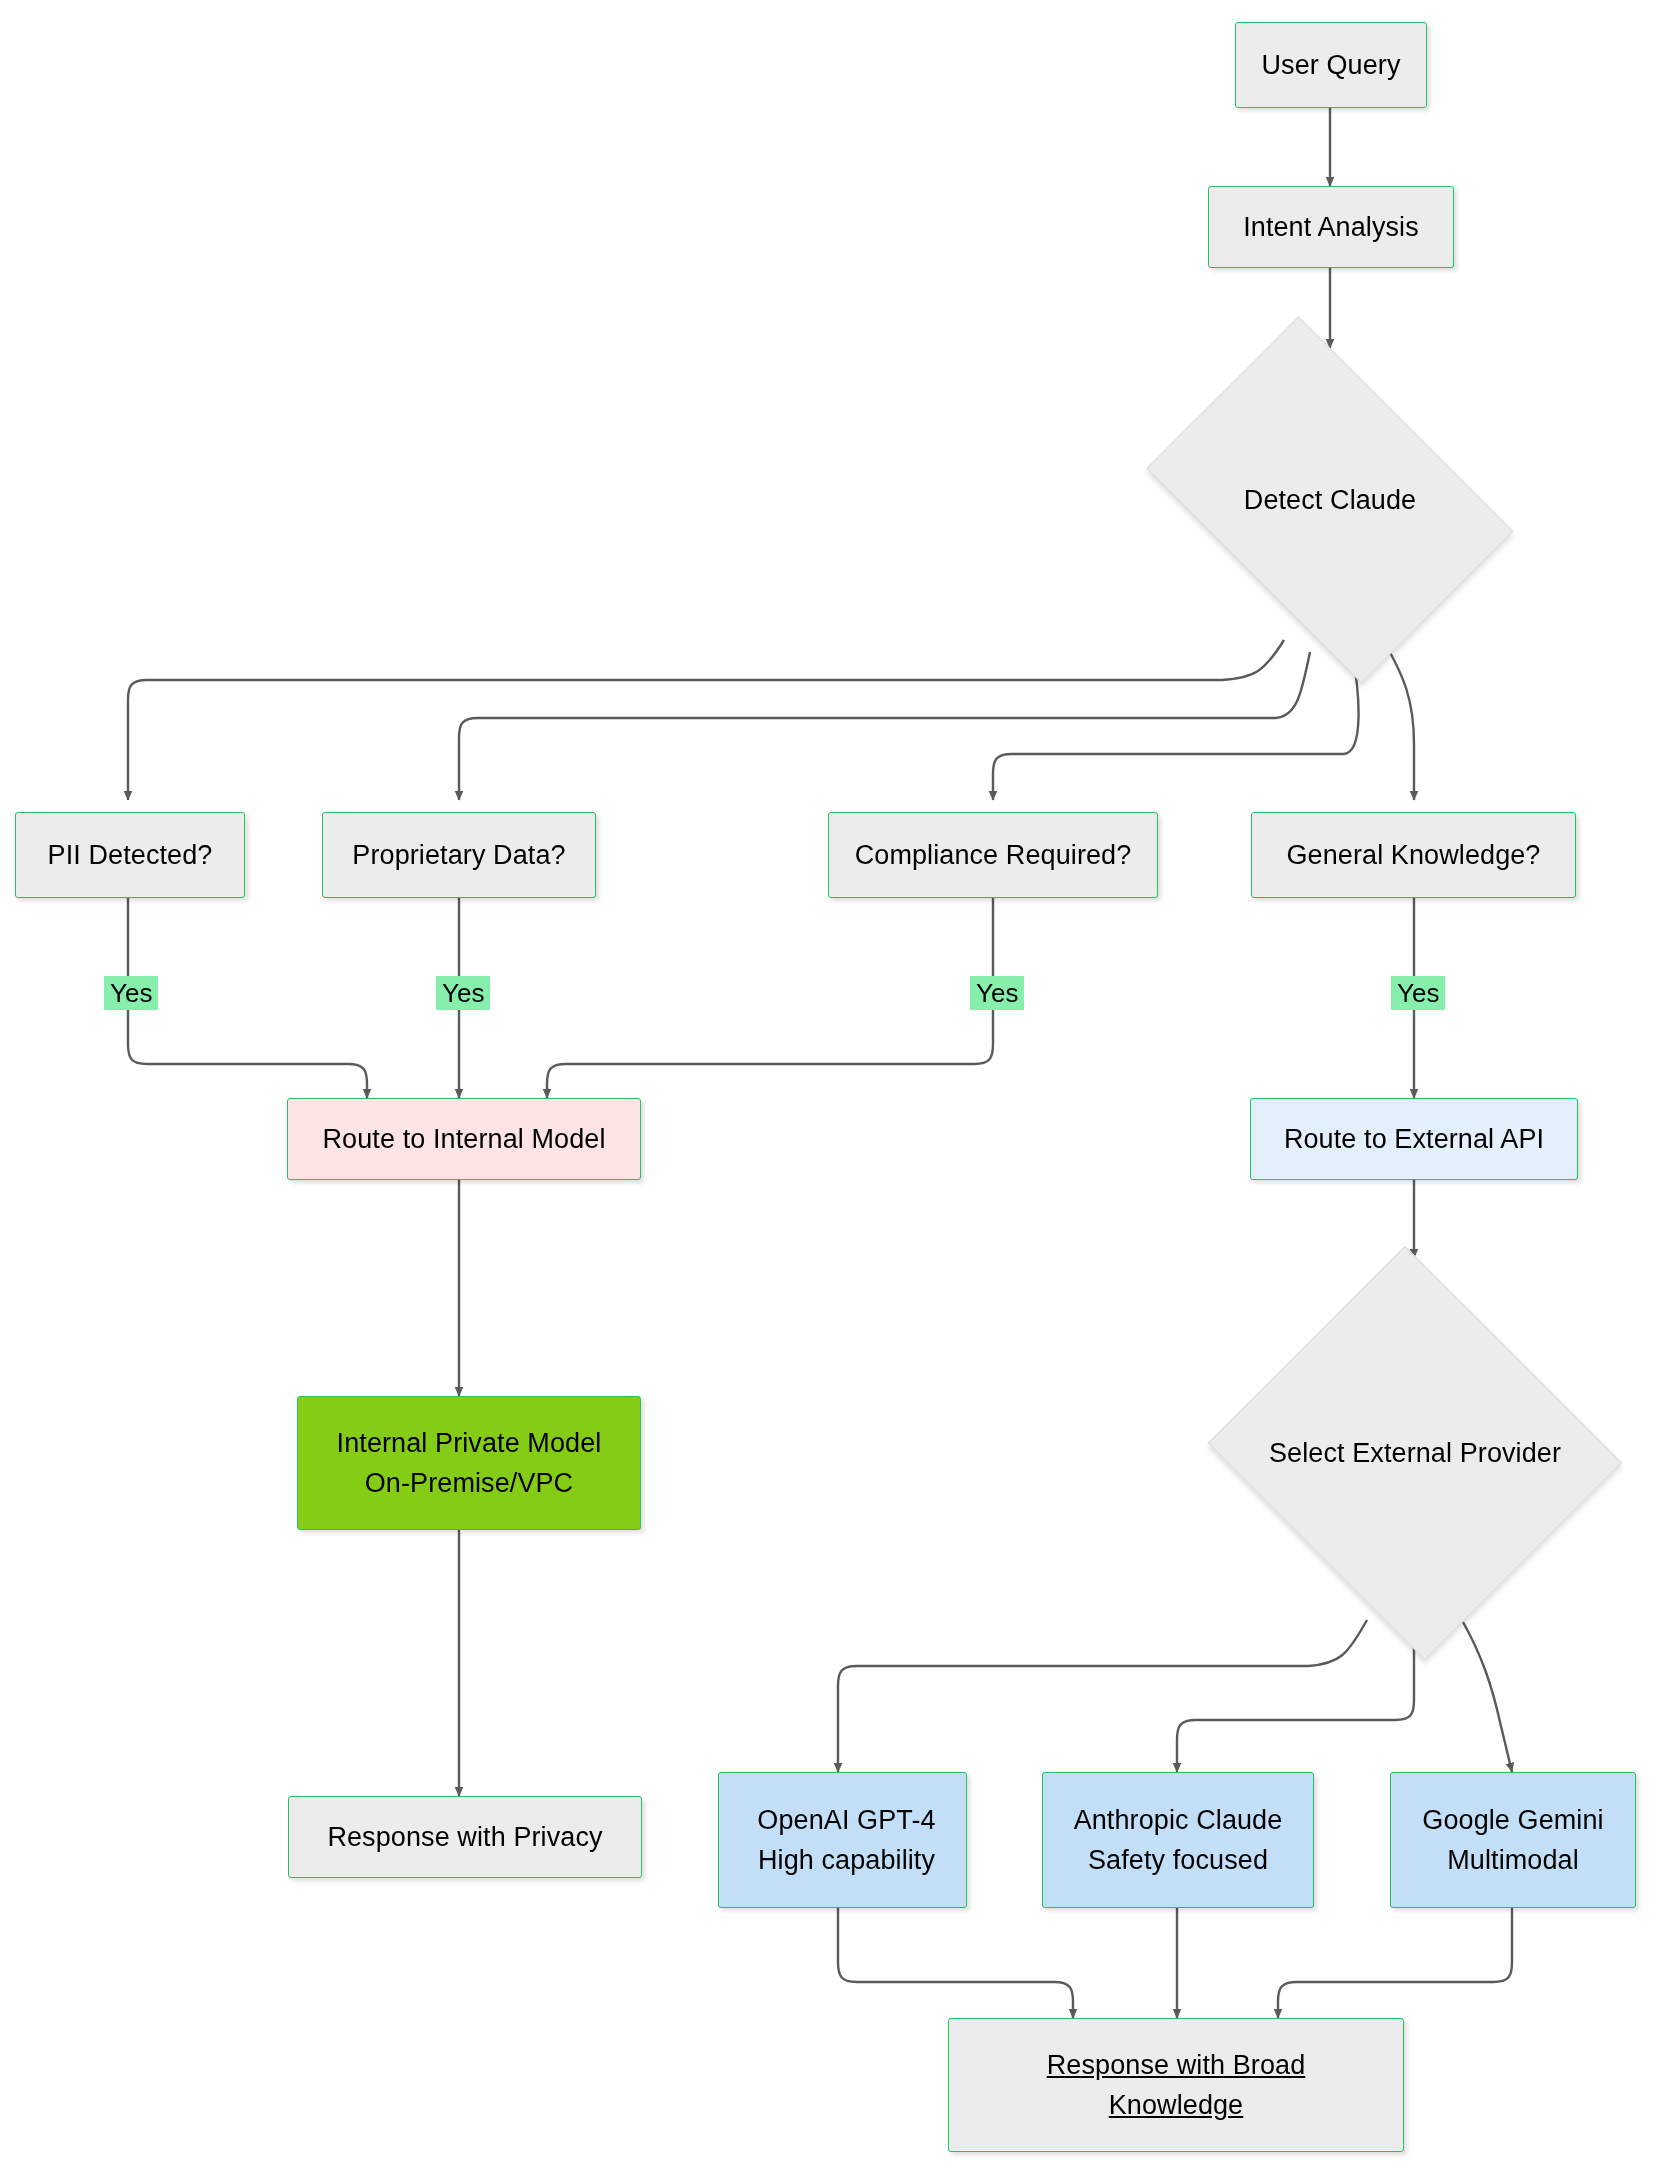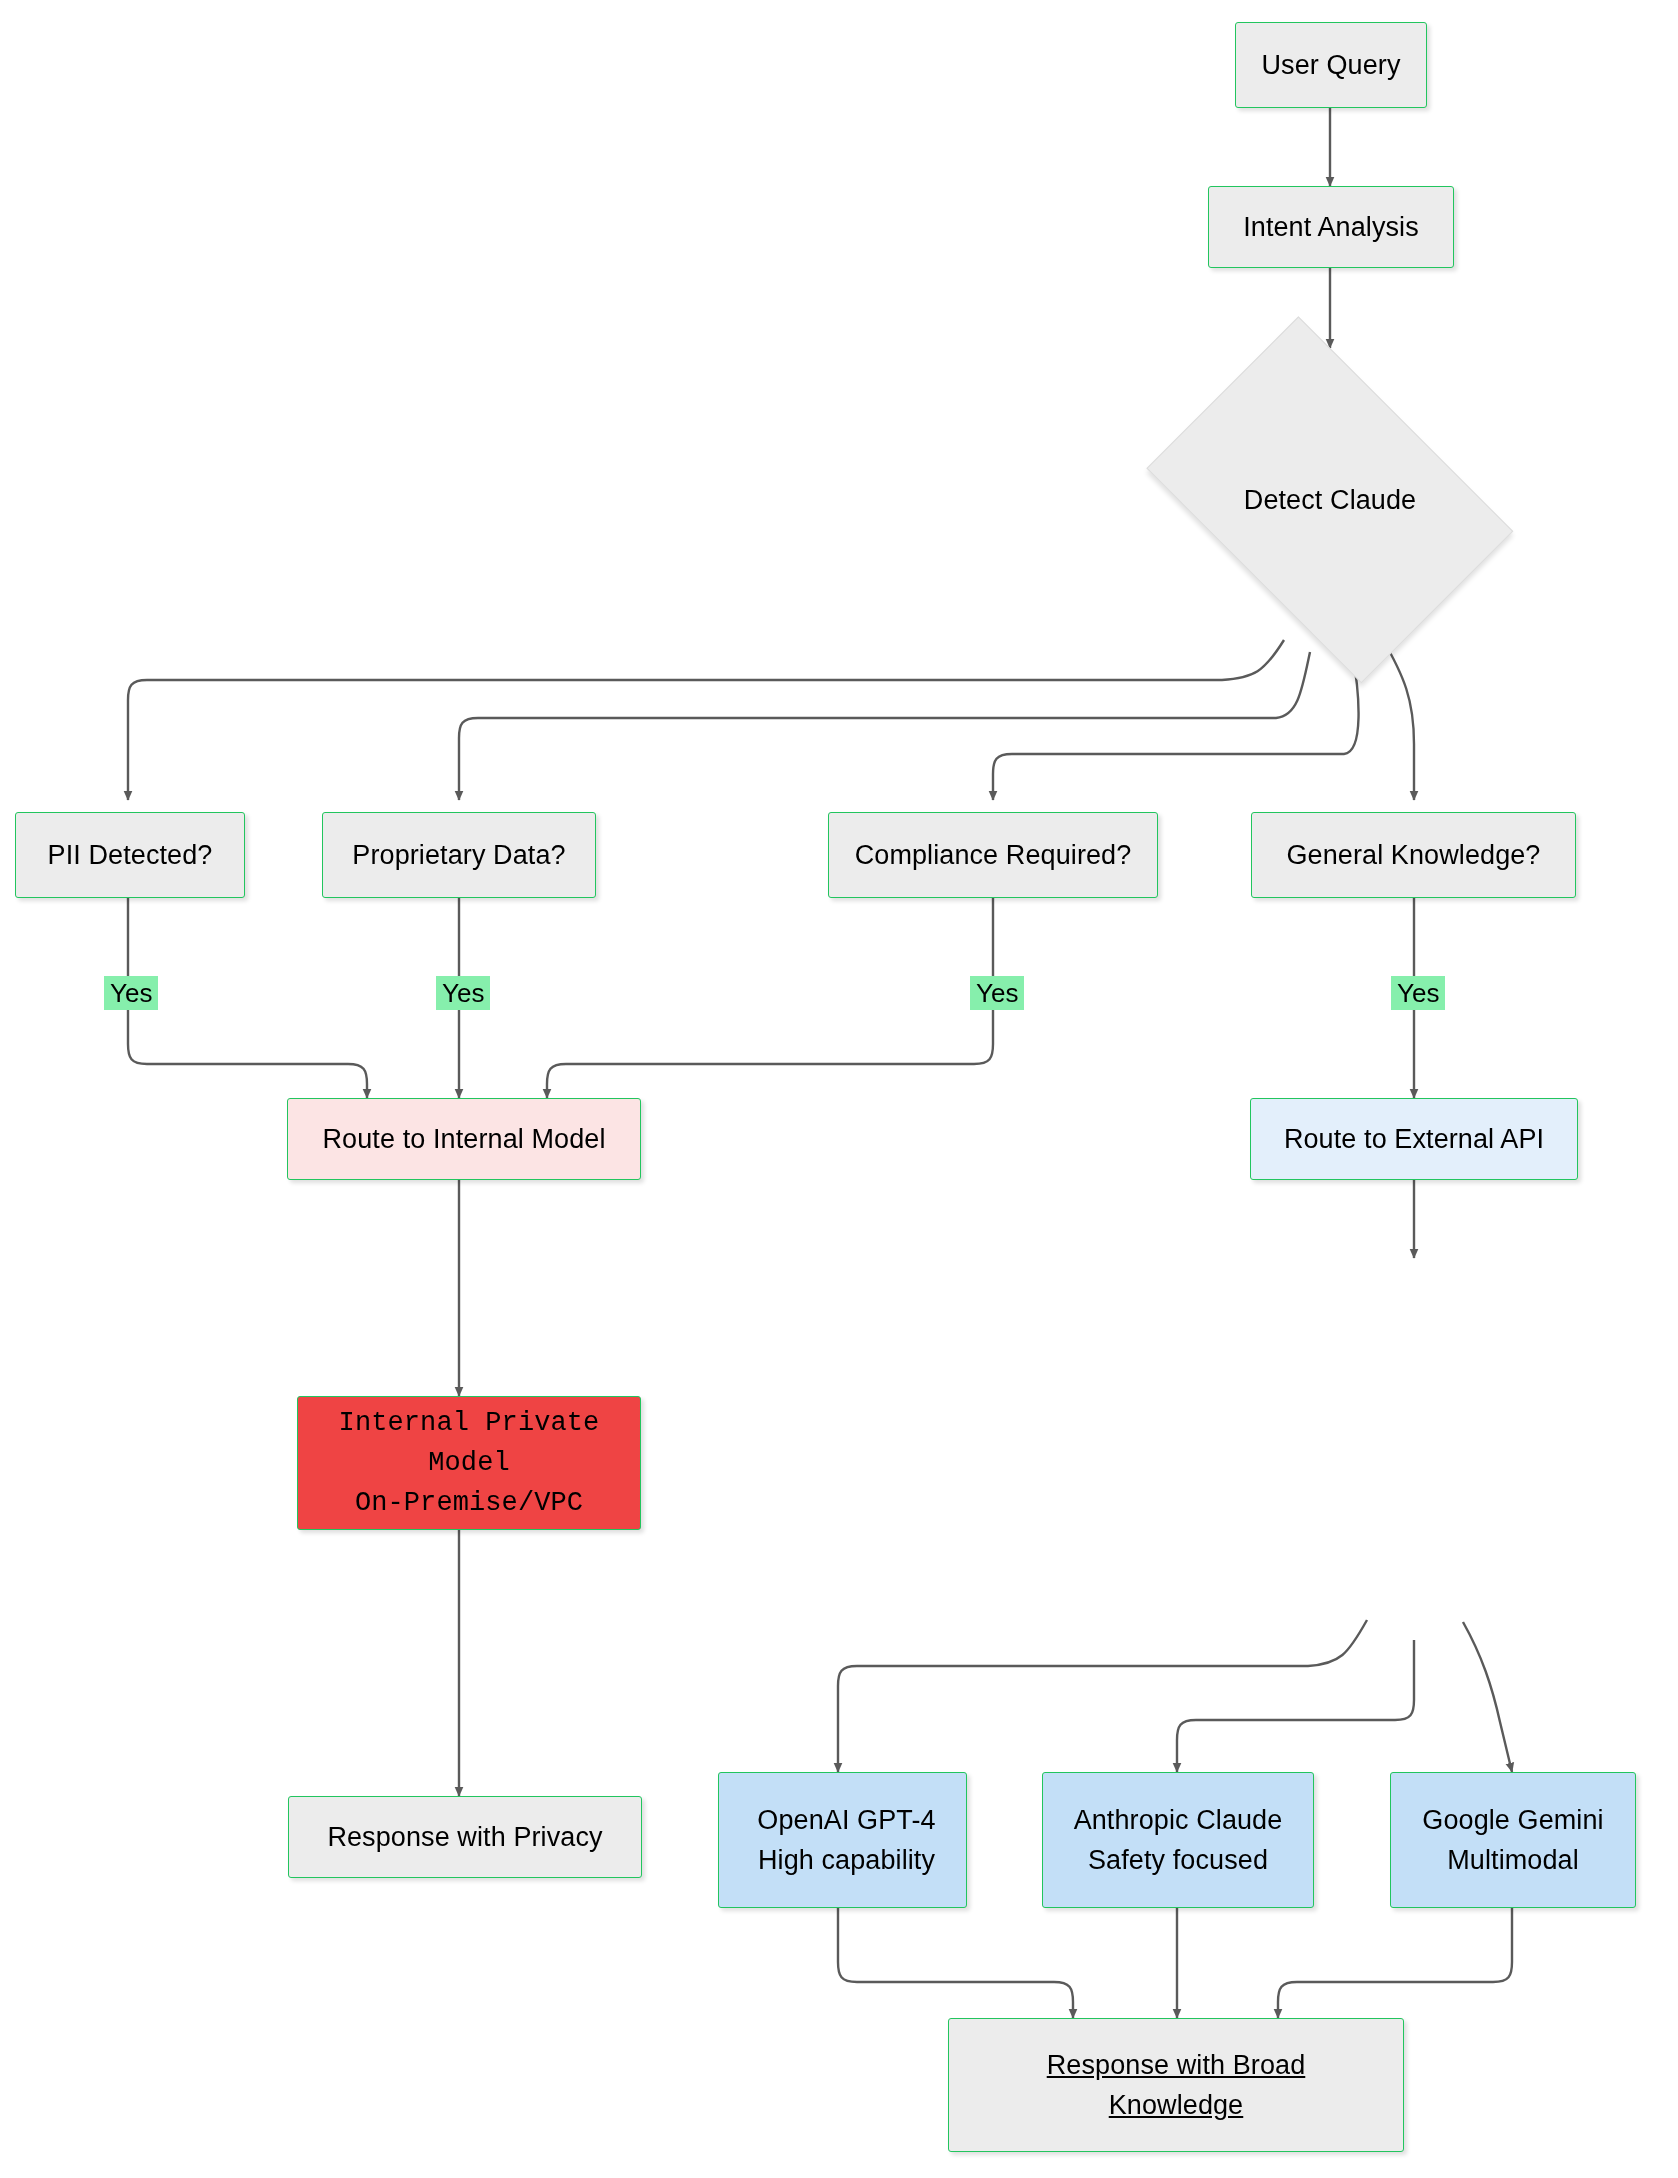--- a/index.html
+++ b/index.html
@@ -41,21 +41,21 @@
     line-height: 40px;
     letter-spacing: 0.1px;
   }
   .node.rect {
     border: 1px solid #22c55e;
     border-radius: 3px;
     box-shadow: 3px 3px 4px rgba(0,0,0,0.13);
   }
   .fill-grey  { background: #ececec; border-color: #dcdcdc; }
   .fill-pink-soft { background: #fce4e4; border-color: #f0d6d6; }
-  .fill-pink  { background: #ef4444; border-color: #f0bcbc; font-family: Liberation Mono, monospace; }
+  .fill-pink  { background: #84cc16; border-color: #f0bcbc; }
   .fill-blue-soft { background: #e3effb; border-color: #d5e3f2; }
   .fill-blue  { background: #c3dff7; border-color: #b7d4ef; }
 
   .node .label { display: block; width: 100%; }
   .node .label .ln { display: block; }
 
   
   .node.diamond {
     background: transparent;
     border: none;
@@ -179,20 +179,24 @@
     <span class="label">Route to External API</span>
   </div>
 
   <div class="node rect fill-pink" style="left:297px; top:1396px; width:344px; height:134px;">
     <span class="label">
       <span class="ln">Internal Private Model</span>
       <span class="ln">On-Premise/VPC</span>
     </span>
   </div>
 
+  <div class="node diamond" style="left:1200px; top:1258px; width:430px; height:390px;">
+    <span class="dia-shape"></span>
+    <span class="label">Select External Provider</span>
+  </div>
 
   <div class="node rect fill-blue" style="left:718px; top:1772px; width:249px; height:136px;padding-left:8px;">
     <span class="label">
       <span class="ln">OpenAI GPT-4</span>
       <span class="ln">High capability</span>
     </span>
   </div>
 
   <div class="node rect fill-blue" style="left:1042px; top:1772px; width:272px; height:136px;">
     <span class="label">

